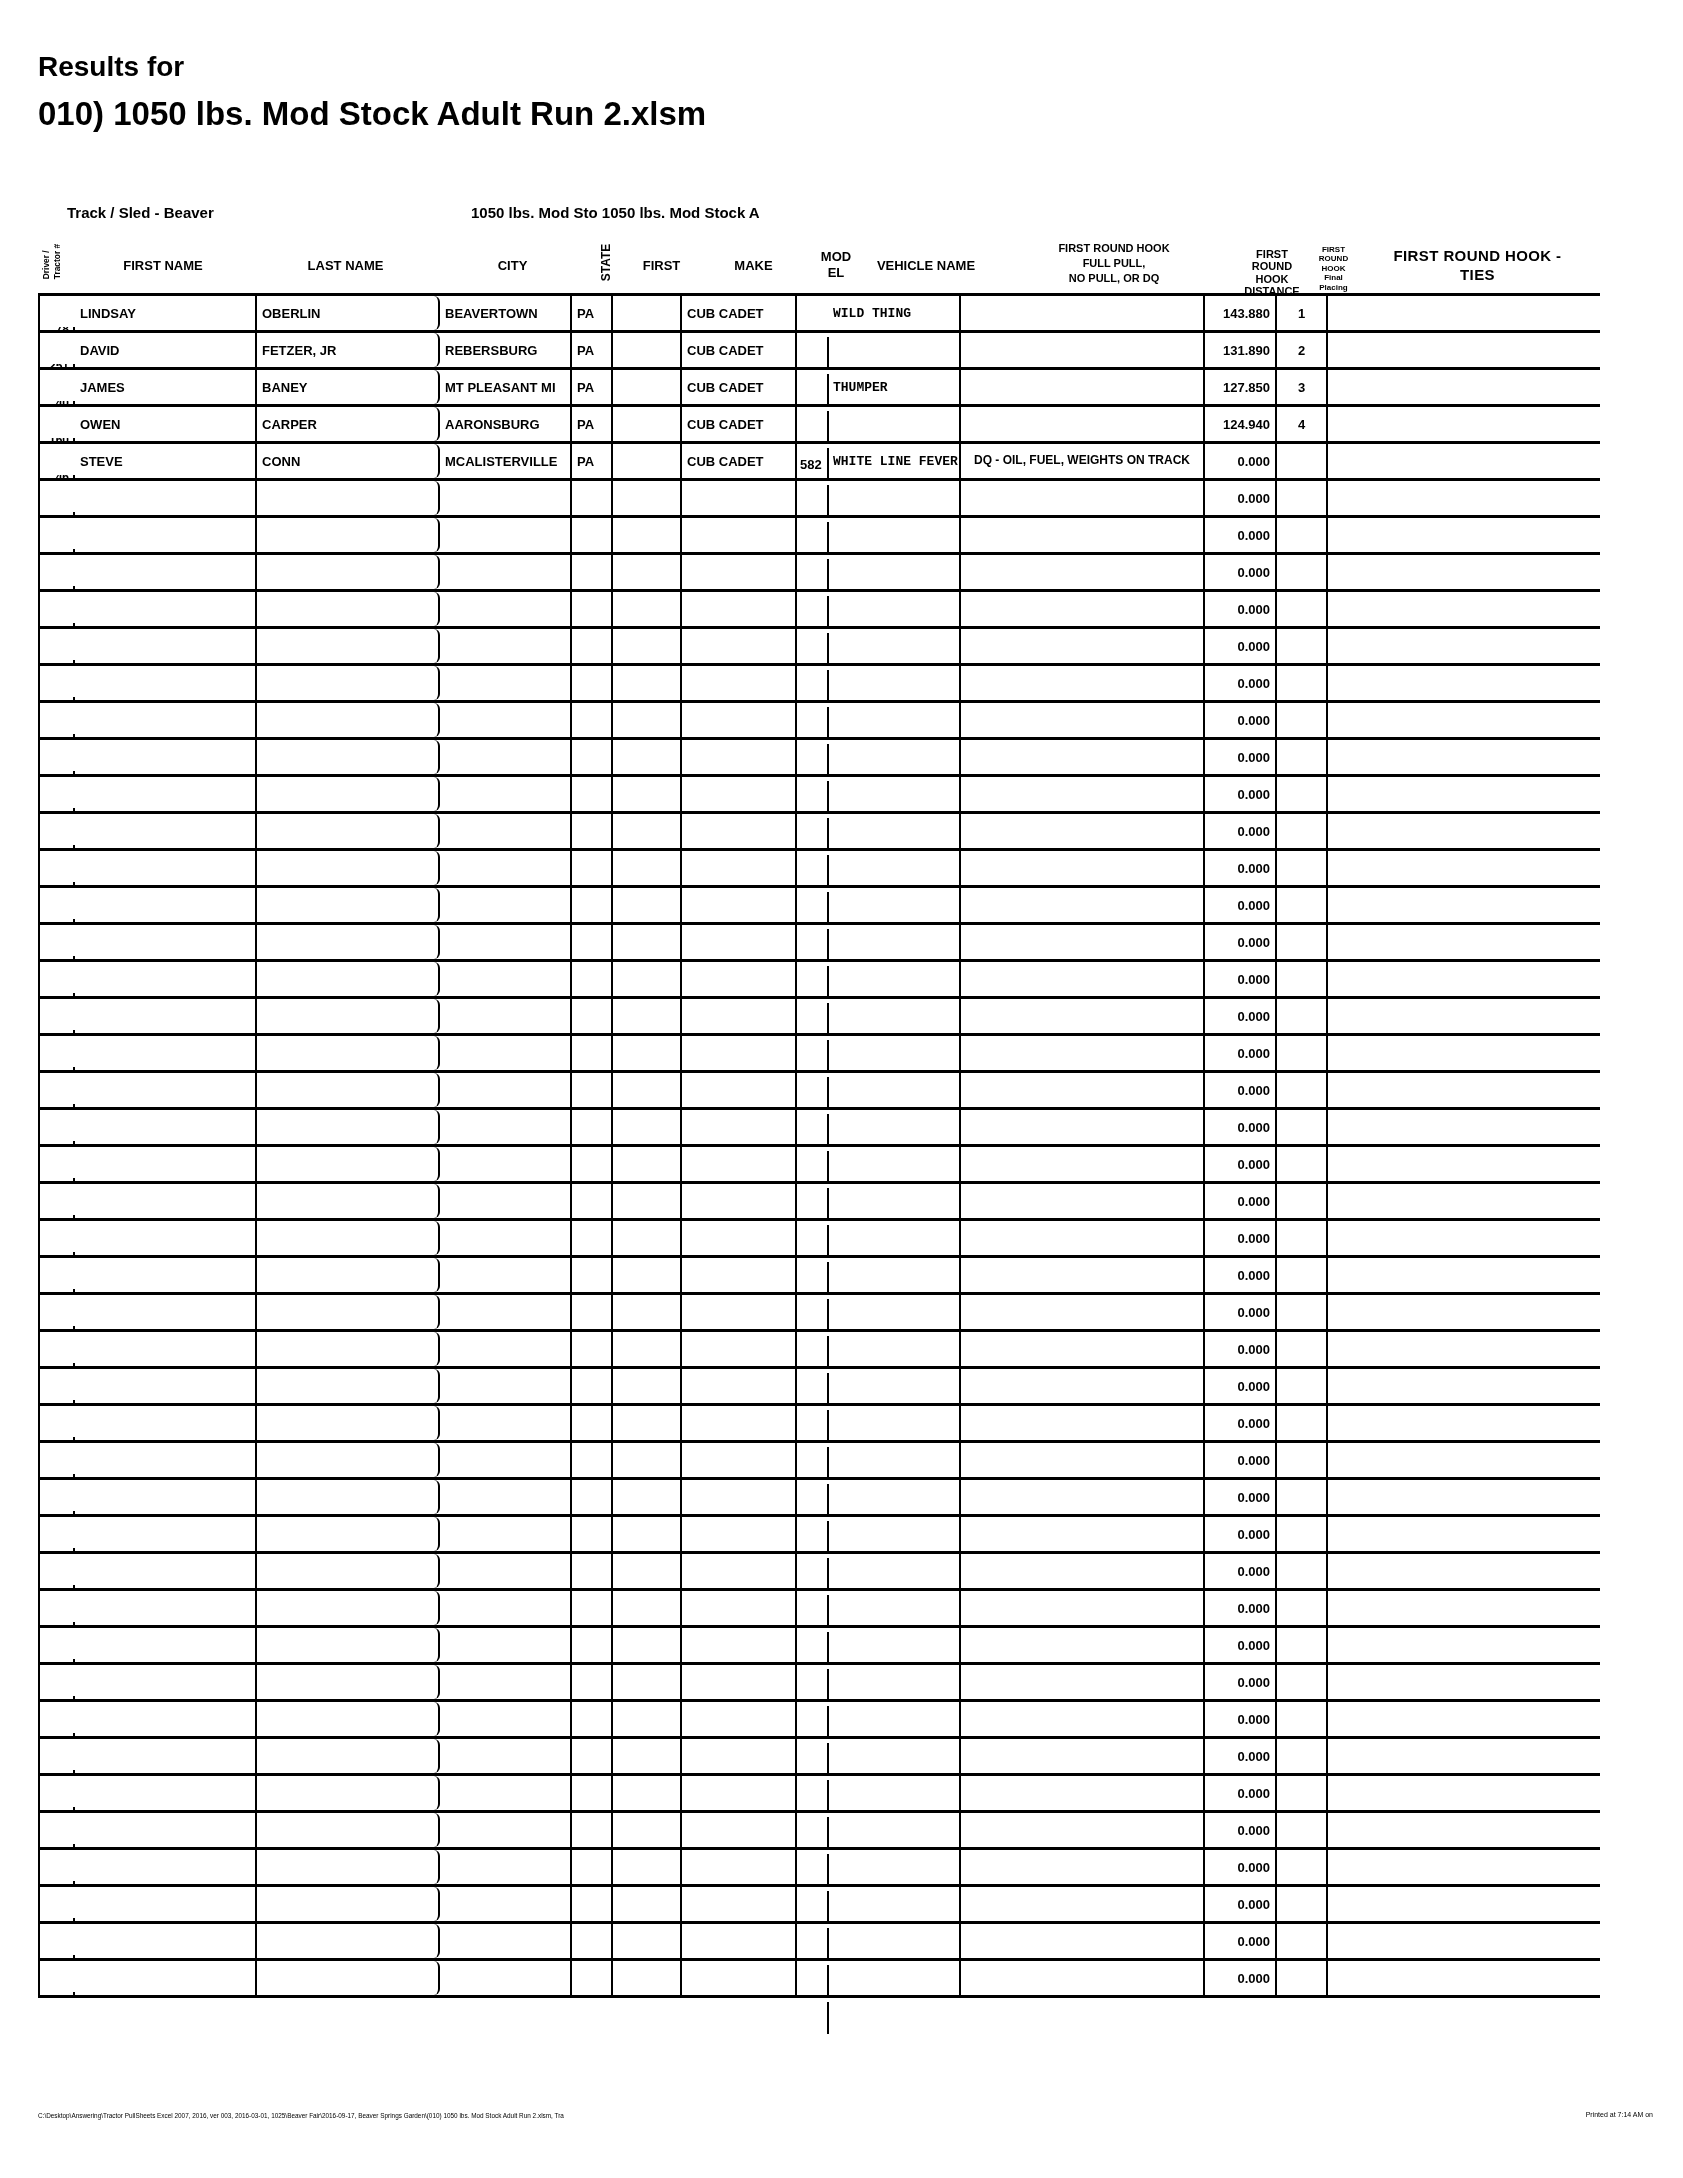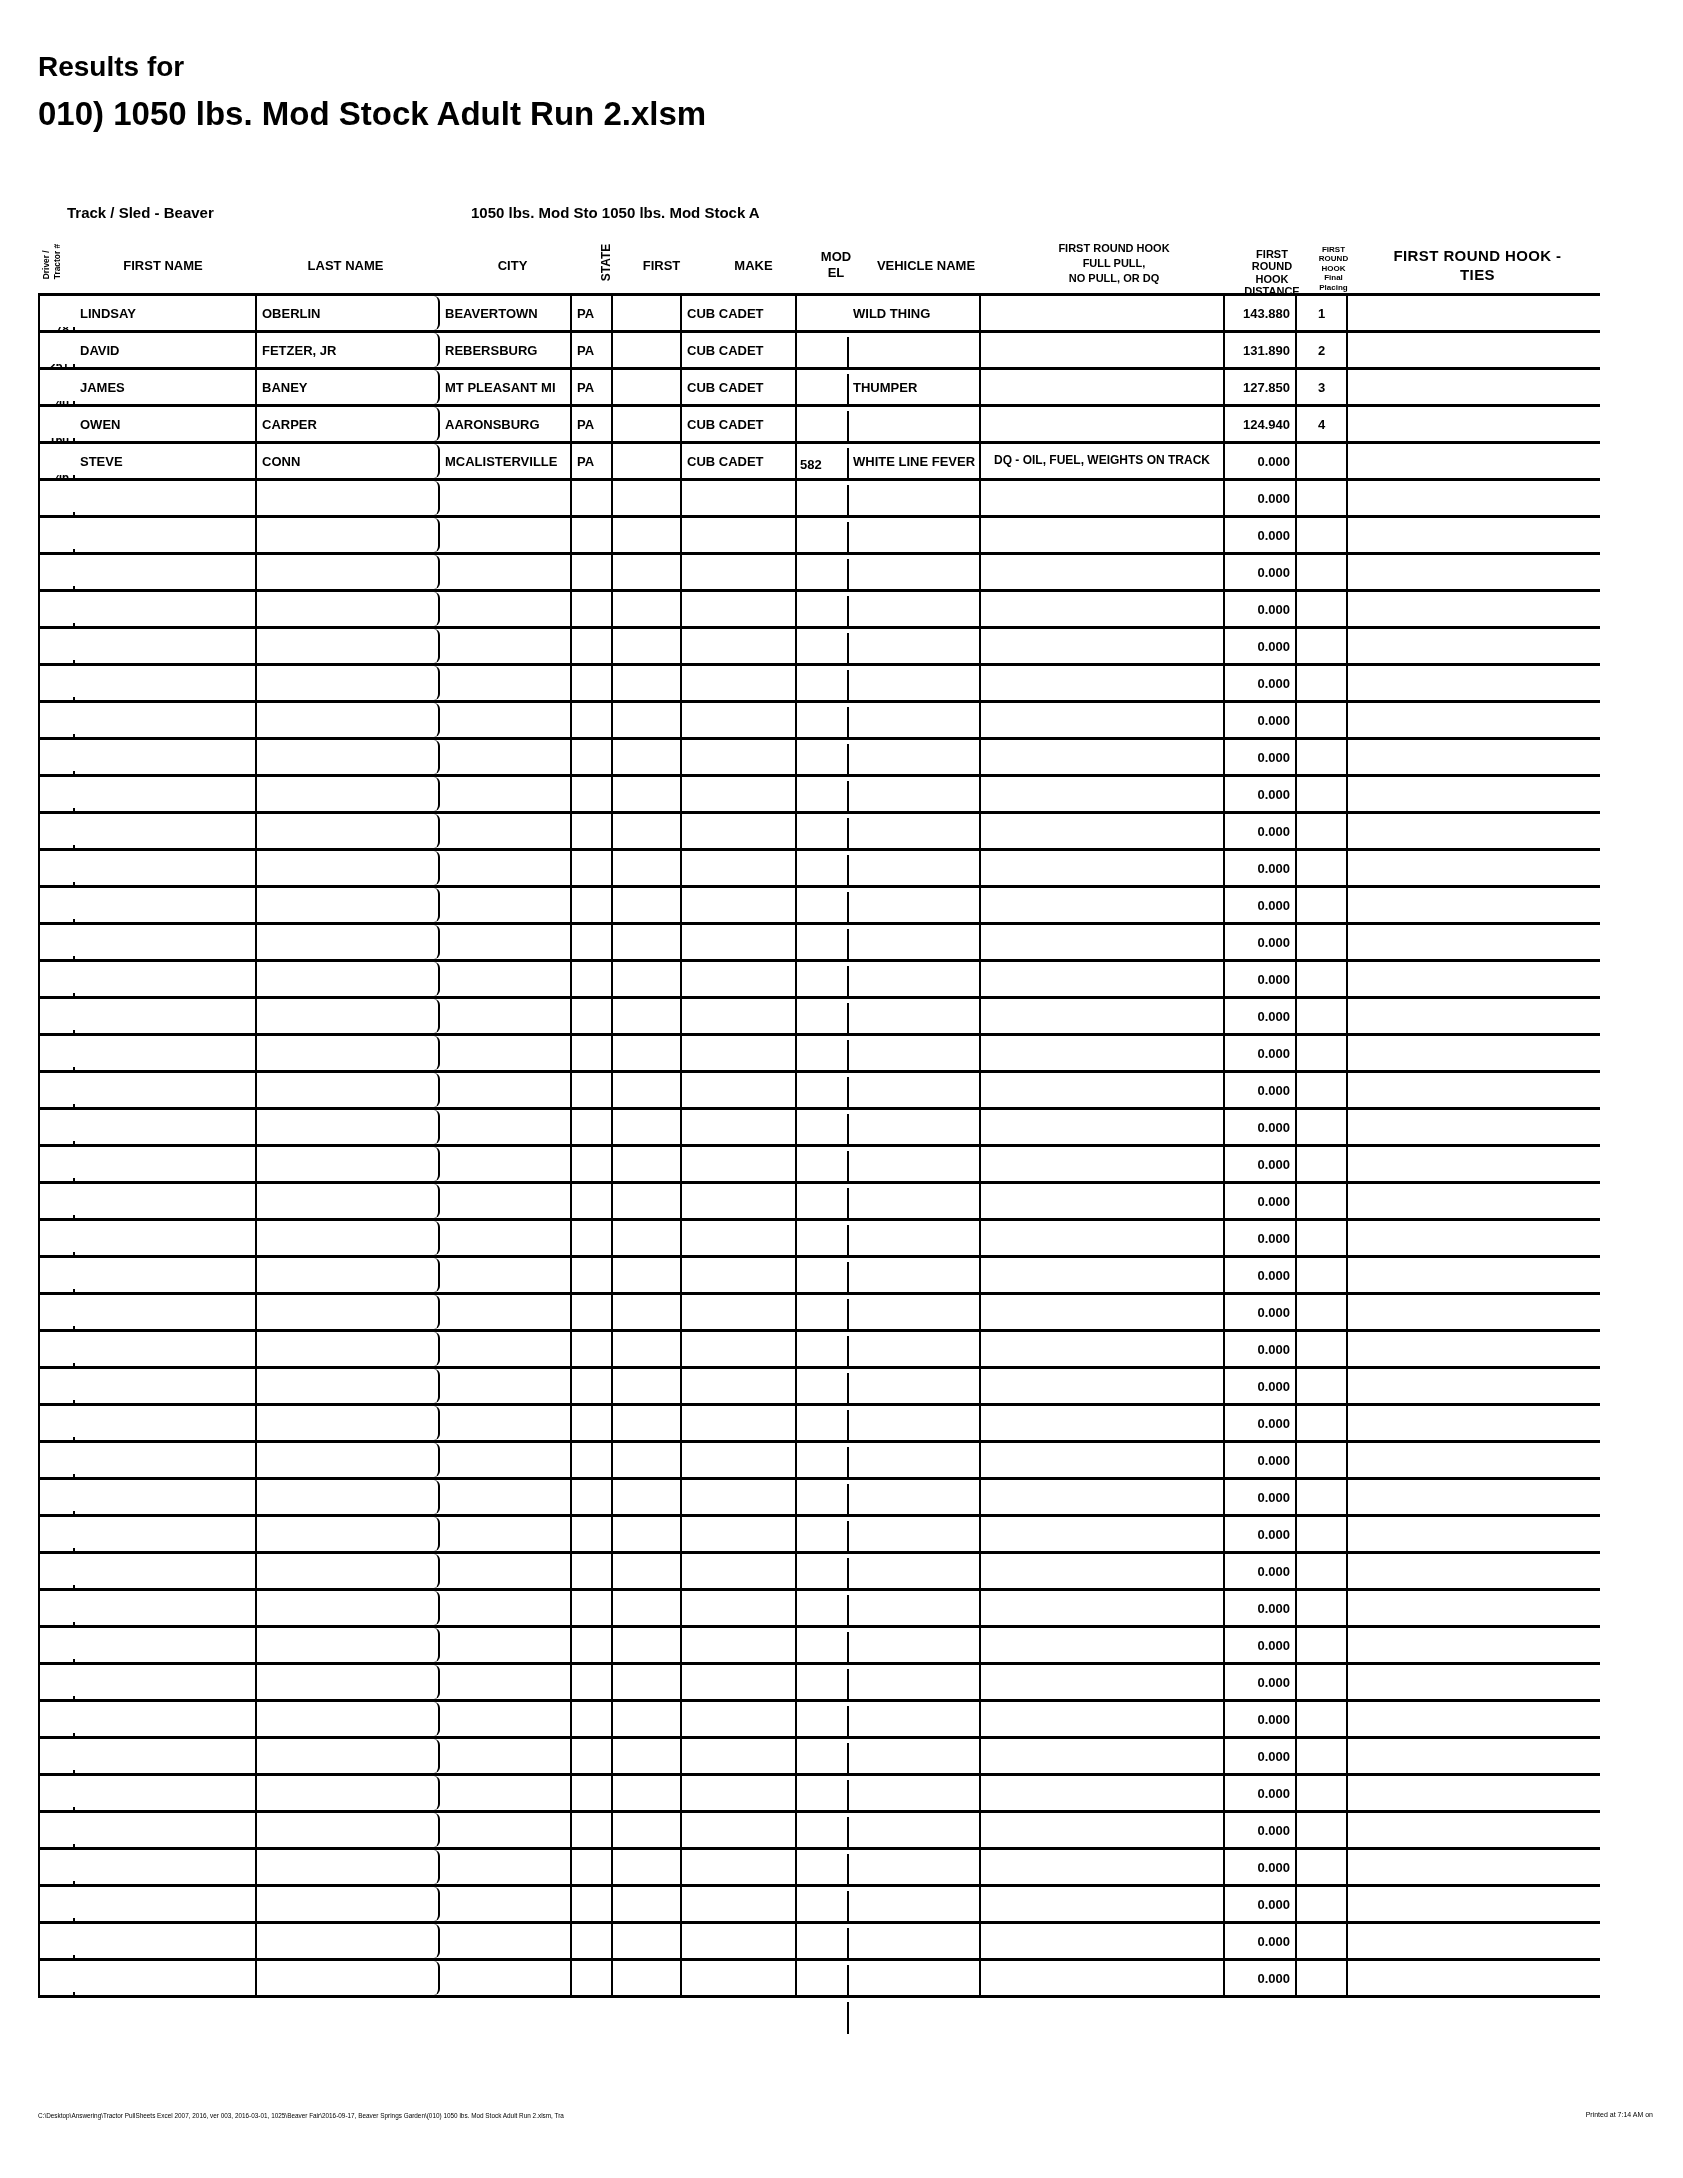--- a/index.html
+++ b/index.html
@@ -41,22 +41,22 @@
     font-size:13px;display:flex;align-items:center;padding:0 5px;
     overflow:hidden;white-space:nowrap;
   }
   .c-num{width:35px;justify-content:flex-end;font-size:12px;padding:0 4px;margin-top:31px;}
   .c-first{width:182px;}
   .c-last{width:183px;border-radius:6px;}
   .c-city{width:132px;padding-right:1px;}
   .c-state{width:41px;}
   .c-year{width:69px;}
   .c-make{width:115px;}
-  .c-model{width:52px;padding:16px 3px;margin-top:41px;}
-  .c-vehicle{width:132px;padding:12px 4px;}
+  .c-model{width:32px;padding:16px 3px;margin-top:41px;}
+  .c-vehicle{width:132px;padding:12px 4px;font-family:Liberation Mono, monospace;}
   .c-fullpull{width:244px;justify-content:center;text-align:center;font-size:12px;
               white-space:normal;line-height:1.1;padding:0 6px;}
   .c-distance{width:72px;justify-content:flex-end;}
   .c-placing{width:51px;justify-content:center;}
   .c-ties{width:235px;border-right:none;flex-shrink:1;}
   
   .footer-left{left:38px;top:2112px;font-size:6.4px;font-weight:normal;white-space:nowrap;}
   .footer-right{right:30px;top:2111px;font-size:7px;font-weight:normal;white-space:nowrap;}
 </style>
 </head>

